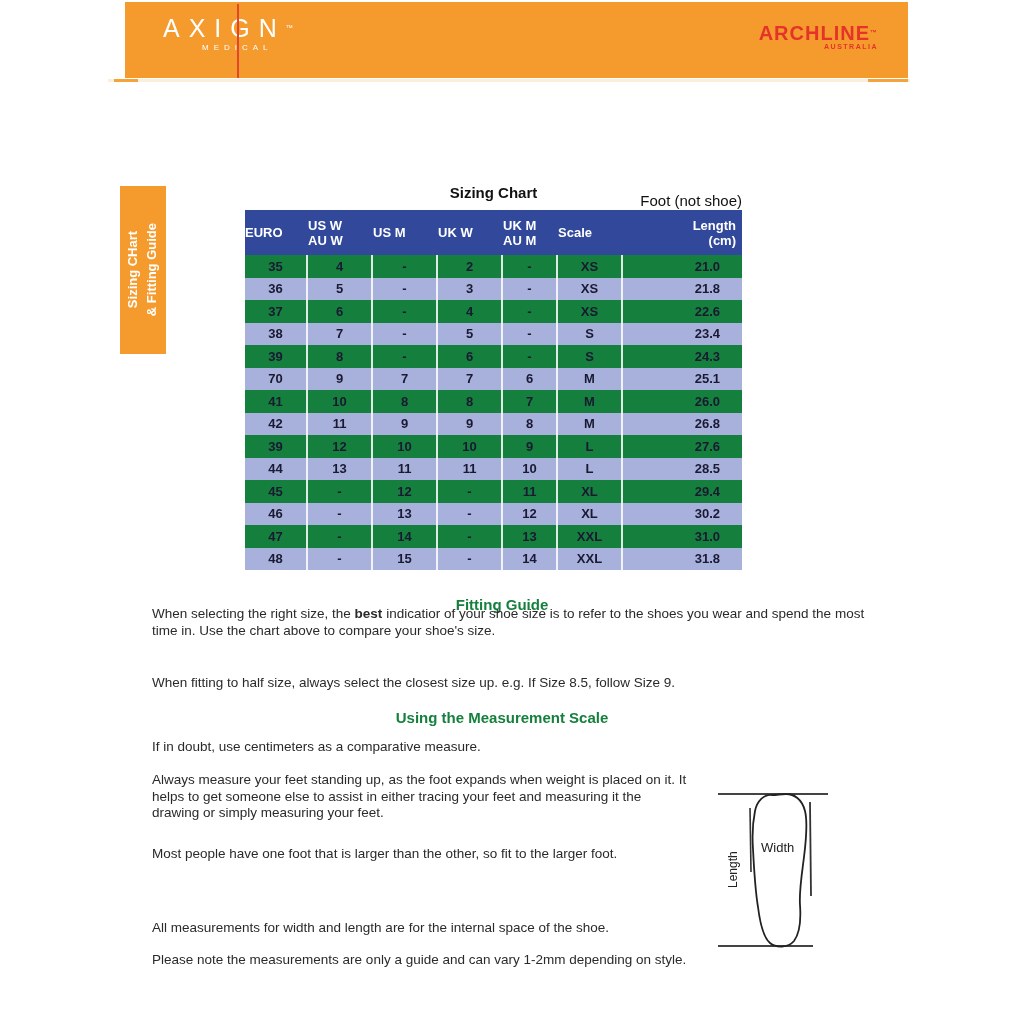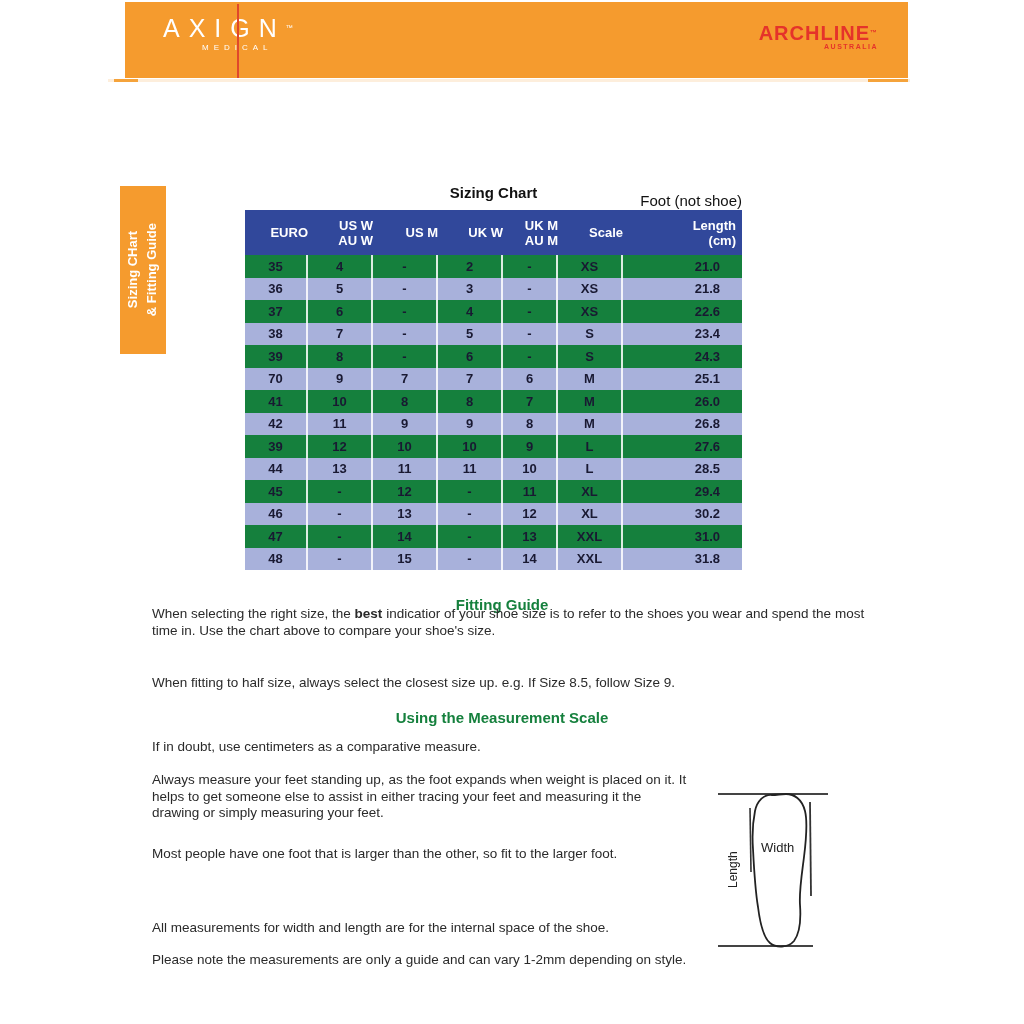--- a/index.html
+++ b/index.html
@@ -29,21 +29,21 @@
   .side-tab-text{writing-mode:vertical-rl;transform:rotate(180deg);
     color:#fff;font-weight:bold;font-size:13px;line-height:1.45;text-align:center;white-space:nowrap;}
   
   .chart-title{position:absolute;left:245px;top:184px;width:497px;text-align:center;
     font-size:15px;font-weight:bold;color:#111;}
   .foot-note{position:absolute;left:600px;top:192px;width:142px;text-align:right;
     font-size:15px;font-weight:normal;color:#111;}
   .stable{position:absolute;left:245px;top:210px;width:497px;}
   .thead,.trow{display:grid;grid-template-columns:63px 65px 65px 65px 55px 65px 119px;}
   .thead{background:#31489B;height:45px;}
-  .hcell{display:flex;flex-direction:column;align-items:flex-end;justify-content:center;
+  .hcell{display:flex;flex-direction:column;align-items:flex-start;justify-content:center;
     color:#fff;font-weight:bold;font-size:13px;line-height:15px;}
   .hcell.c6{align-items:flex-end;padding-right:6px;box-sizing:border-box;}
   .trow{height:22.5px;}
   .trow.odd{background:#15803d;}
   .trow.even{background:#A8B1DB;}
   .tcell{display:flex;align-items:center;justify-content:center;
     font-size:13px;font-weight:bold;color:#191932;border-right:2px solid rgba(255,255,255,0.85);}
   .tcell.c6{justify-content:flex-end;padding-right:22px;border-right:none;box-sizing:border-box;}
   
   .sec-heading{position:absolute;left:132px;width:740px;text-align:center;

